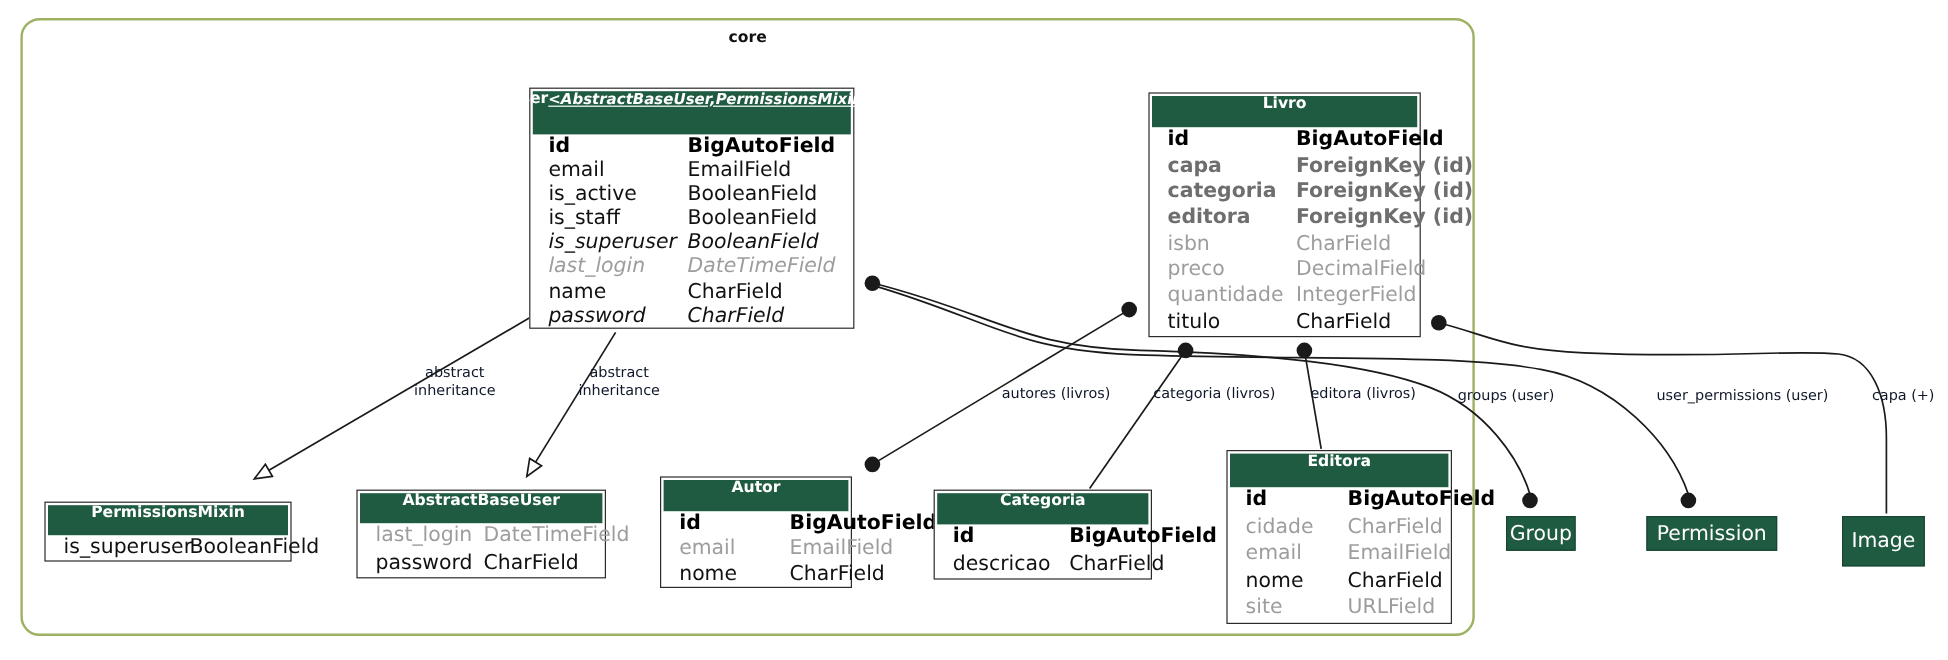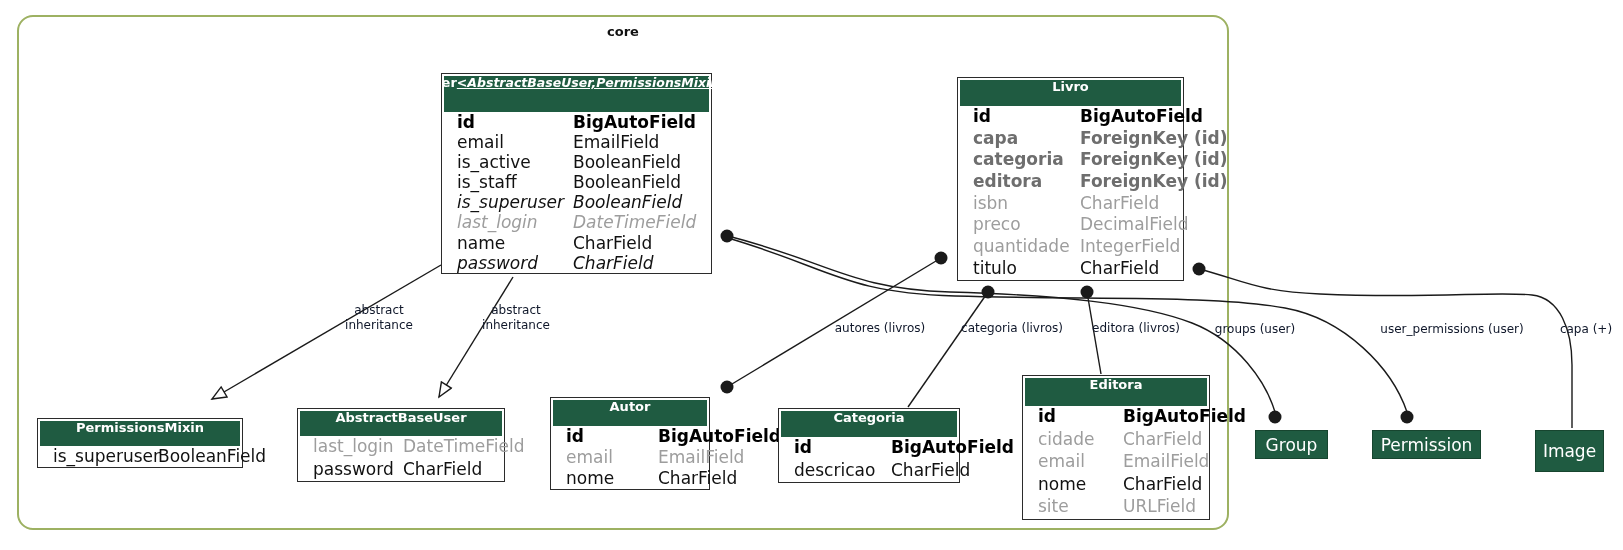--- a/index.html
+++ b/index.html
@@ -251,21 +251,21 @@
           <span class="fname">nome</span>
           <span class="ftype">CharField</span>
         </div>
         <div class="row f-blank">
           <span class="fname">site</span>
           <span class="ftype">URLField</span>
         </div>
       </div>
   </div>
 
-  <div class="extbox" style="left:1255px;top:430px;width:73px;height:29px;">Group</div>
+  <div class="extbox" style="left:1255px;top:430px;width:58px;height:29px;">Group</div>
   <div class="extbox" style="left:1372px;top:430px;width:109px;height:29px;">Permission</div>
   <div class="extbox" style="left:1535px;top:430px;width:69px;height:42px;">Image</div>
 
   <div class="elabel" style="left:379px;top:303px;">
     <div>abstract</div>
     <div>inheritance</div>
   </div>
   <div class="elabel" style="left:516px;top:303px;">
     <div>abstract</div>
     <div>inheritance</div>

